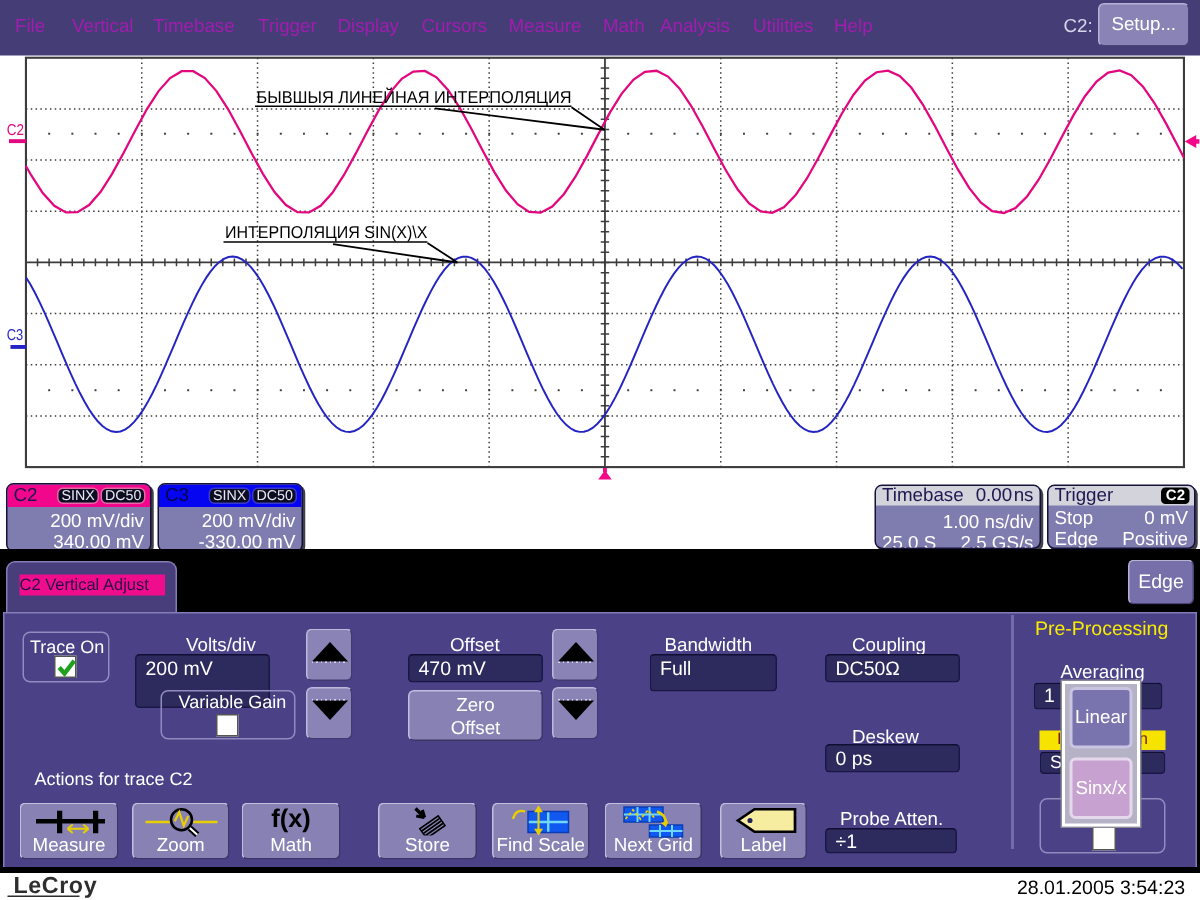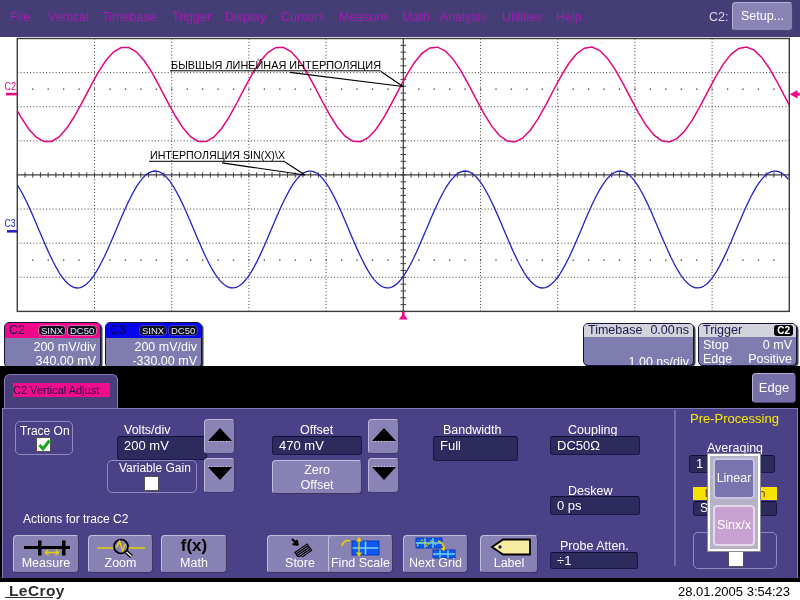--- a/index.html
+++ b/index.html
@@ -197,21 +197,21 @@
     </div>
  <div class="srow">
       <span class="sr">-330.00 mV</span>
     </div>
 </div>
 <div class="sbox" style="left:583px;top:323px;width:111px;height:43px">
  <div class="shead" style="background:#d3d3db;color:#1c1850;height:13px;line-height:13px">
       <span class="sl">Timebase</span>
       <span class="sr">0.00 ns</span>
     </div>
- <div class="srow" style="margin-top:18px">
+ <div class="srow" style="margin-top:4px">
       <span class="sr">1.00 ns/div</span>
     </div>
  <div class="srow">
       <span class="sl">25.0 S</span>
       <span class="sr">2.5 GS/s</span>
     </div>
 </div>
 <div class="sbox" style="left:698px;top:323px;width:99px;height:43px">
  <div class="shead" style="background:#d3d3db;color:#1c1850;height:13px;line-height:13px">
       <span class="sl">Trigger</span>
@@ -237,21 +237,21 @@
 <div class="abs" style="left:674px;top:410px;width:2px;height:156px;background:#736ca6"></div>
 
 <div class="grp" style="left:15px;top:421px;width:58px;height:34px"></div>
 <div class="lab" style="left:20px;top:424px;font-size:12px">Trace On</div>
 <div class="cb" style="left:36px;top:437px">
  <svg width="15" height="15" viewBox="0 0 15 15">
       <path d="M2.5 7 L6 11 L12.5 2.5" fill="none" stroke="#1fa11f" stroke-width="3"></path>
     </svg></div>
 
 <div class="lab" style="left:124px;top:423px">Volts/div</div>
-<div class="inp" style="left:117px;top:436px;width:90px;height:24px;line-height:17px">200 mV</div>
+<div class="inp" style="left:90px;top:436px;width:90px;height:36px;line-height:17px">200 mV</div>
 <div class="grp" style="left:107px;top:460px;width:90px;height:33px"></div>
 <div class="lab" style="left:119px;top:461px;font-size:12px">Variable Gain</div>
 <div class="cb" style="left:144px;top:476px"></div>
 <div class="arrbtn" style="left:204px;top:419px">
     <div class="tri-u"></div>
     <div class="dotline" style="top:21px"></div>
   </div>
 <div class="arrbtn" style="left:204px;top:458px">
     <div class="tri-d"></div>
     <div class="dotline" style="top:7px"></div>
@@ -307,21 +307,21 @@
 <path d="M31.5 15 l5 4.5" stroke="#000" stroke-width="4"></path>
 <path d="M31.5 15 l5 4.5" stroke="#fff" stroke-width="1.4"></path>
 <path d="M21.5 10.5 l3 -6 l3 9 l3 -6.5" fill="none" stroke="#e8d000" stroke-width="1.5"></path>
 </svg>
     <div class="actlbl">Zoom</div>
   </div>
 <div class="act" style="left:161px;width:66px">
     <div style="position:absolute;left:0;width:100%;top:0px;text-align:center;color:#000;font-family:Liberation Sans, sans-serif;font-weight:bold;font-size:17px">f(x)</div>
     <div class="actlbl">Math</div>
   </div>
-<div class="act" style="left:267px;width:66px">
+<div class="act" style="left:252px;width:66px">
     <svg width="34" height="20" style="position:absolute;left:16px;top:1px" viewBox="0 0 34 20">
 <path d="M8 2 l6 6 M14 8 l-1.5 -5 M14 8 l-5.5 -1" stroke="#000" stroke-width="2.2" fill="none"></path>
 <g transform="rotate(-35 19 14)">
         <rect x="11" y="10" width="16" height="9" fill="#000"></rect>
         <path d="M12 11.5h14M12 13.5h14M12 15.5h14M12 17.5h14" stroke="#8781b4" stroke-width="0.8"></path>
       </g>
 </svg>
     <div class="actlbl">Store</div>
   </div>
 <div class="act" style="left:328px;width:65px">

